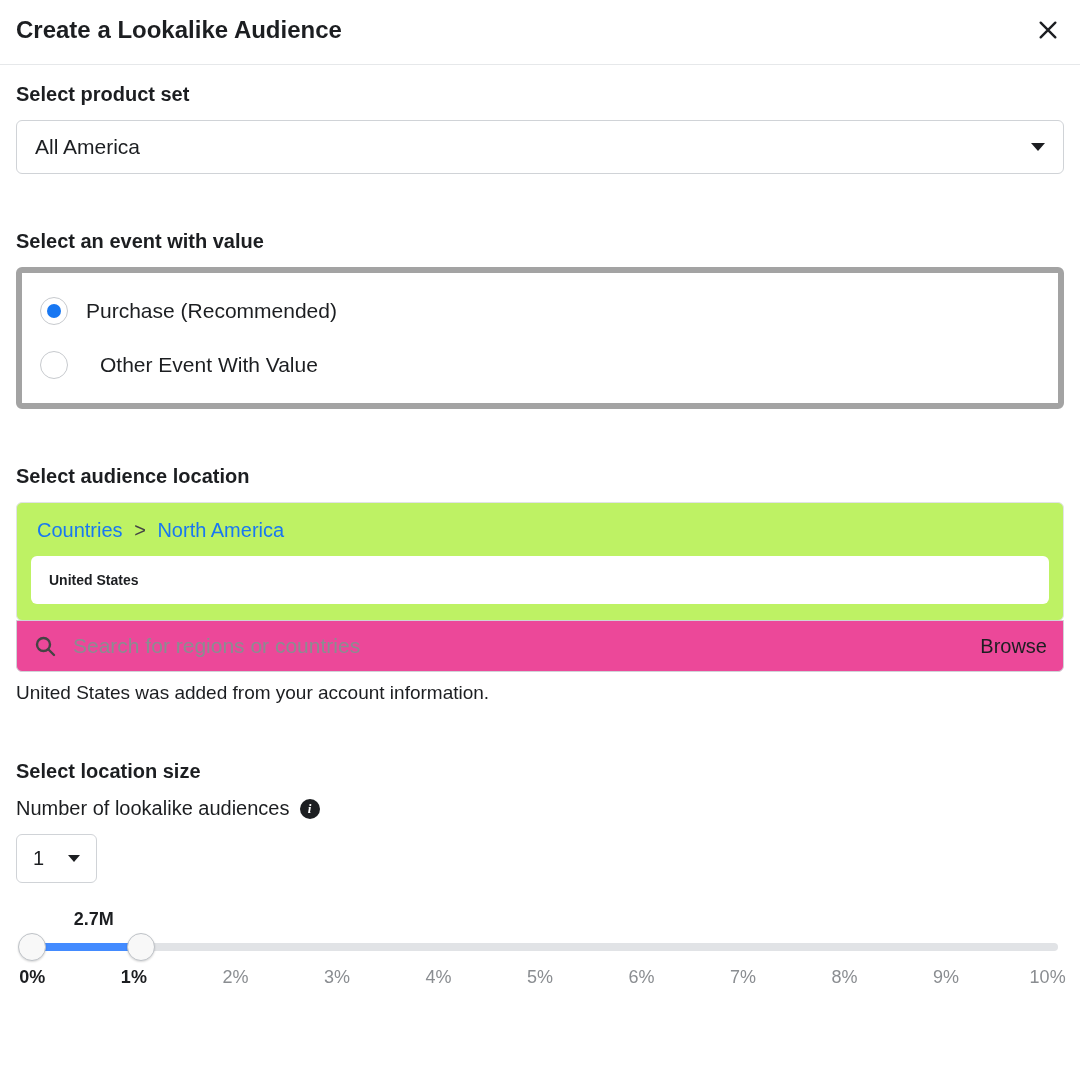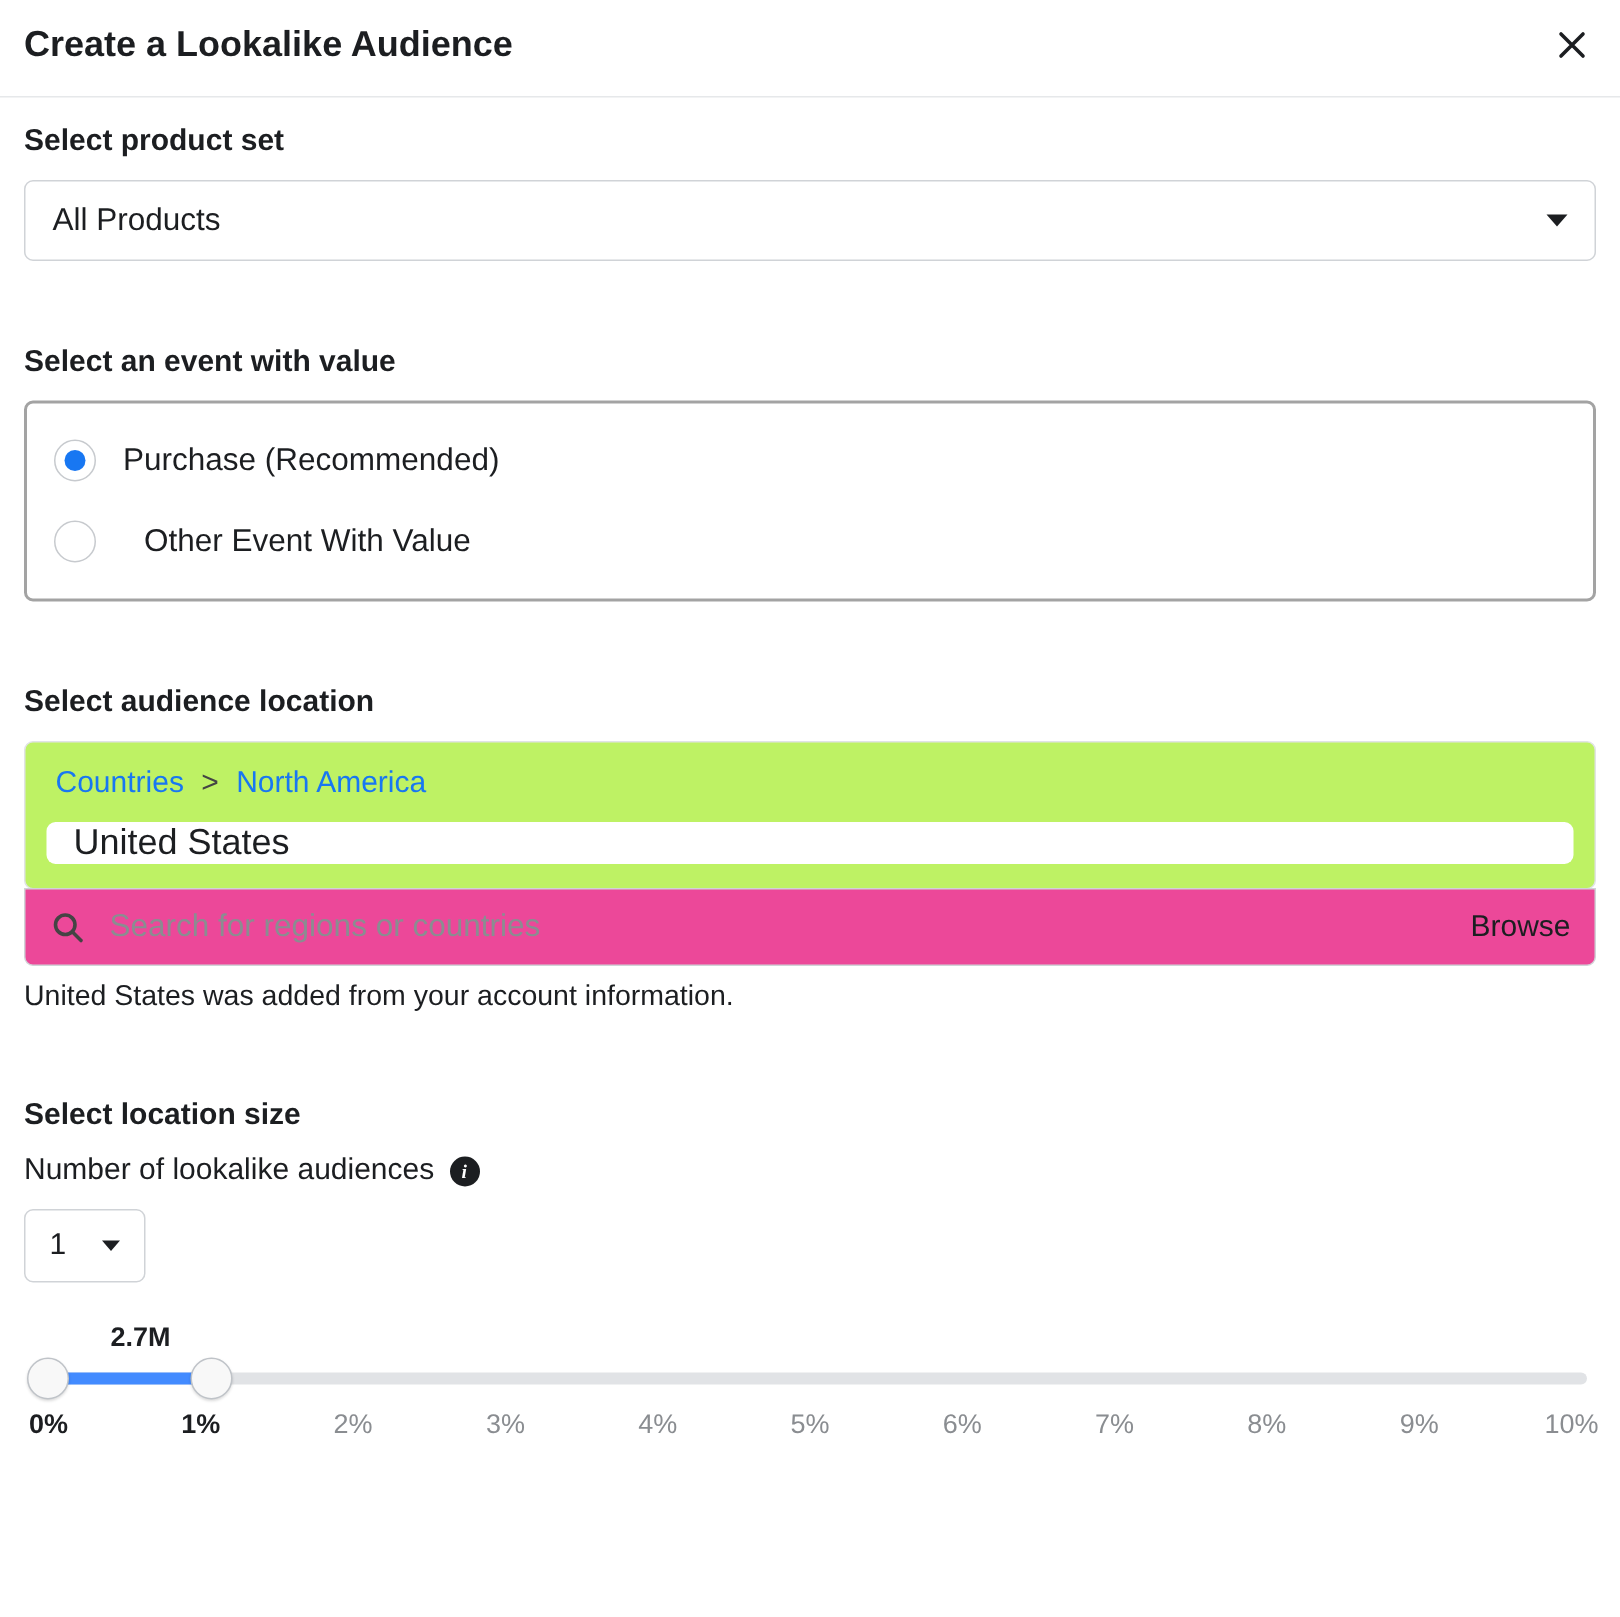--- a/index.html
+++ b/index.html
@@ -58,21 +58,21 @@
     border-right: 7px solid transparent;
     border-top: 8px solid #1c1e21;
   }
   .caret-down.small {
     border-left: 6px solid transparent;
     border-right: 6px solid transparent;
     border-top: 7px solid #1c1e21;
   }
   .gap-lg { height: 56px; }
   .radio-panel {
-    border: 2px solid #a3a3a3;
+    border: 6px solid #a3a3a3;
     border-radius: 6px;
     padding: 16px 18px;
   }
   .radio-row {
     display: flex;
     align-items: center;
     gap: 18px;
     padding: 8px 0;
     font-size: 21px;
     color: #1c1e21;
@@ -100,23 +100,24 @@
   }
   .breadcrumb {
     font-size: 20px;
     padding: 0 6px 14px 6px;
   }
   .breadcrumb .link { color: #1877f2; cursor: pointer; }
   .breadcrumb .sep { color: #444; padding: 0 6px; }
   .loc-chip {
     background: #fff;
     border-radius: 6px;
-    padding: 0 18px;
-    font-size: 24px;
-    color: #1c1e21;
+    padding: 16px 18px;
+    font-size: 14px;
+    color: #1c1e21;
+    font-weight: bold;
   }
   .search-bar {
     border: 1px solid #d0d3d7;
     border-top: 1px solid #d0d3d7;
     border-radius: 0 0 6px 6px;
     margin-top: -1px;
     padding: 12px 16px;
     display: flex;
     align-items: center;
     gap: 14px;
@@ -231,21 +232,21 @@
         <path d="M4 4 L20 20 M20 4 L4 20" stroke="currentColor" stroke-width="2.6" stroke-linecap="round" fill="none"></path>
       </svg>
   </div>
 </div>
 
 <div class="content">
 
   
   <div class="section-label">Select product set</div>
   <div class="select-box">
-    <span>All Products</span>
+    <span>All America</span>
     <span class="caret-down"></span>
   </div>
 
   <div class="gap-lg"></div>
 
   
   <div class="section-label">Select an event with value</div>
   <div class="radio-panel">
     <div class="radio-row">
       <span class="radio-outer">

